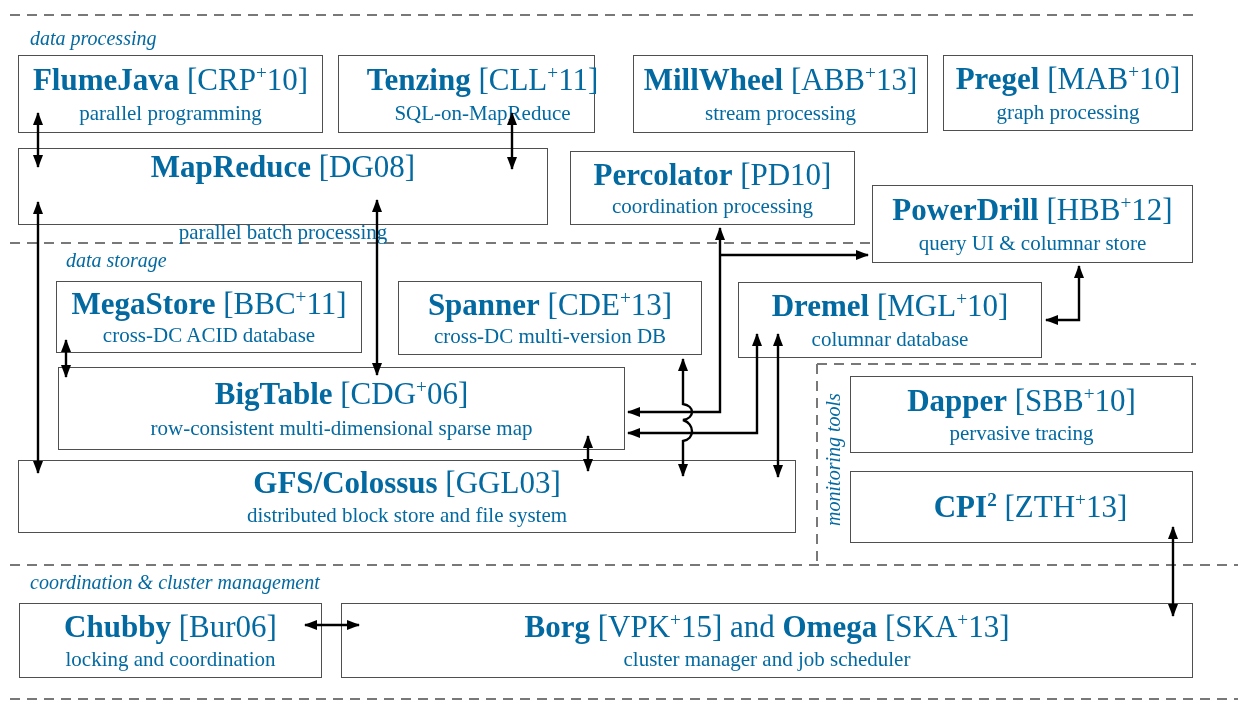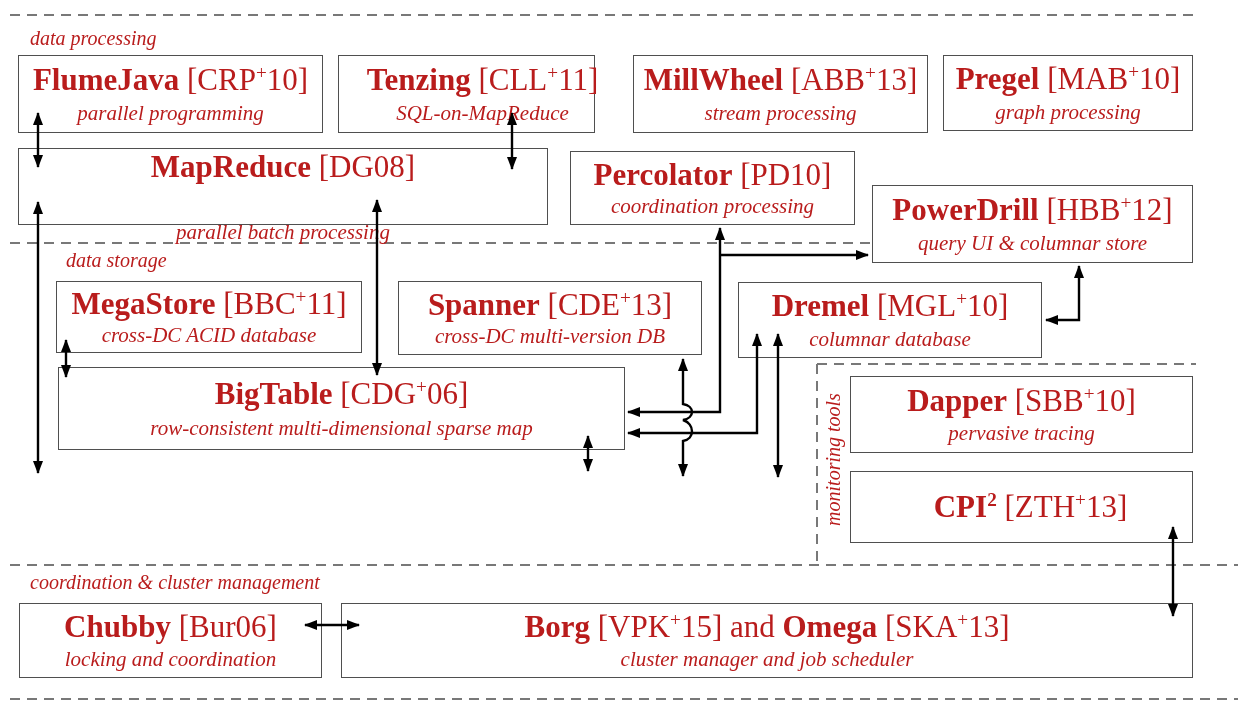--- a/index.html
+++ b/index.html
@@ -1,25 +1,25 @@
 <!DOCTYPE html>
 <html><head>
 <meta charset="utf-8">
 <style>
   html,body{margin:0;padding:0;background:#fff;}
   #canvas{position:relative;width:1244px;height:728px;background:#fff;overflow:hidden;
-          font-family:"Liberation Serif",serif;color:#b91c1c;}
+          font-family:"Liberation Serif",serif;color:#0369a1;}
   svg{position:absolute;left:0;top:0;}
   .box{position:absolute;box-sizing:border-box;background:#fff;border:1.6px solid #4f4f4f;
        display:flex;flex-direction:column;align-items:center;justify-content:space-evenly;
        padding:2px 0;z-index:2;}
   .title{font-size:31px;line-height:1.05;white-space:nowrap;}
   .title .b{font-weight:bold;}
   .title sup{font-size:62%;line-height:0;}
-  .sub{font-size:21px;font-style:italic;line-height:1.0;white-space:nowrap;}
+  .sub{font-size:21px;line-height:1.0;white-space:nowrap;}
   .seclabel{position:absolute;font-size:20px;font-style:italic;white-space:nowrap;z-index:2;}
   #monitoring-label{transform:rotate(-90deg);transform-origin:center center;text-align:center;}
   #underlay{z-index:1;}
   #overlay{z-index:3;pointer-events:none;}
 </style>
 </head>
 <body>
 
 <div id="canvas">
 
@@ -79,20 +79,24 @@
   </div>
   <div class="box" style="left:738px;top:282px;width:304px;height:76px;">
     <div class="title"><span class="b">Dremel</span><span> [MGL</span><span><sup>+</sup></span><span>10]</span></div>
     <div class="sub">columnar database</div>
   </div>
 
   <div class="box" style="left:58px;top:367px;width:567px;height:83px;">
     <div class="title"><span class="b">BigTable</span><span> [CDG</span><span><sup>+</sup></span><span>06]</span></div>
     <div class="sub">row-consistent multi-dimensional sparse map</div>
   </div>
+  <div class="box" style="left:18px;top:460px;width:778px;height:73px;">
+    <div class="title"><span class="b">GFS/Colossus</span><span> [GGL03]</span></div>
+    <div class="sub">distributed block store and file system</div>
+  </div>
 
   <div class="box" style="left:850px;top:376px;width:343px;height:77px;">
     <div class="title"><span class="b">Dapper</span><span> [SBB</span><span><sup>+</sup></span><span>10]</span></div>
     <div class="sub">pervasive tracing</div>
   </div>
   <div class="box" style="left:850px;top:471px;width:343px;height:72px;padding-left:18px;">
     <div class="title"><span class="b">CPI</span><span class="b"><sup>2</sup></span><span> [ZTH</span><span><sup>+</sup></span><span>13]</span></div>
   </div>
 
   <div class="box" style="left:19px;top:603px;width:303px;height:75px;">

